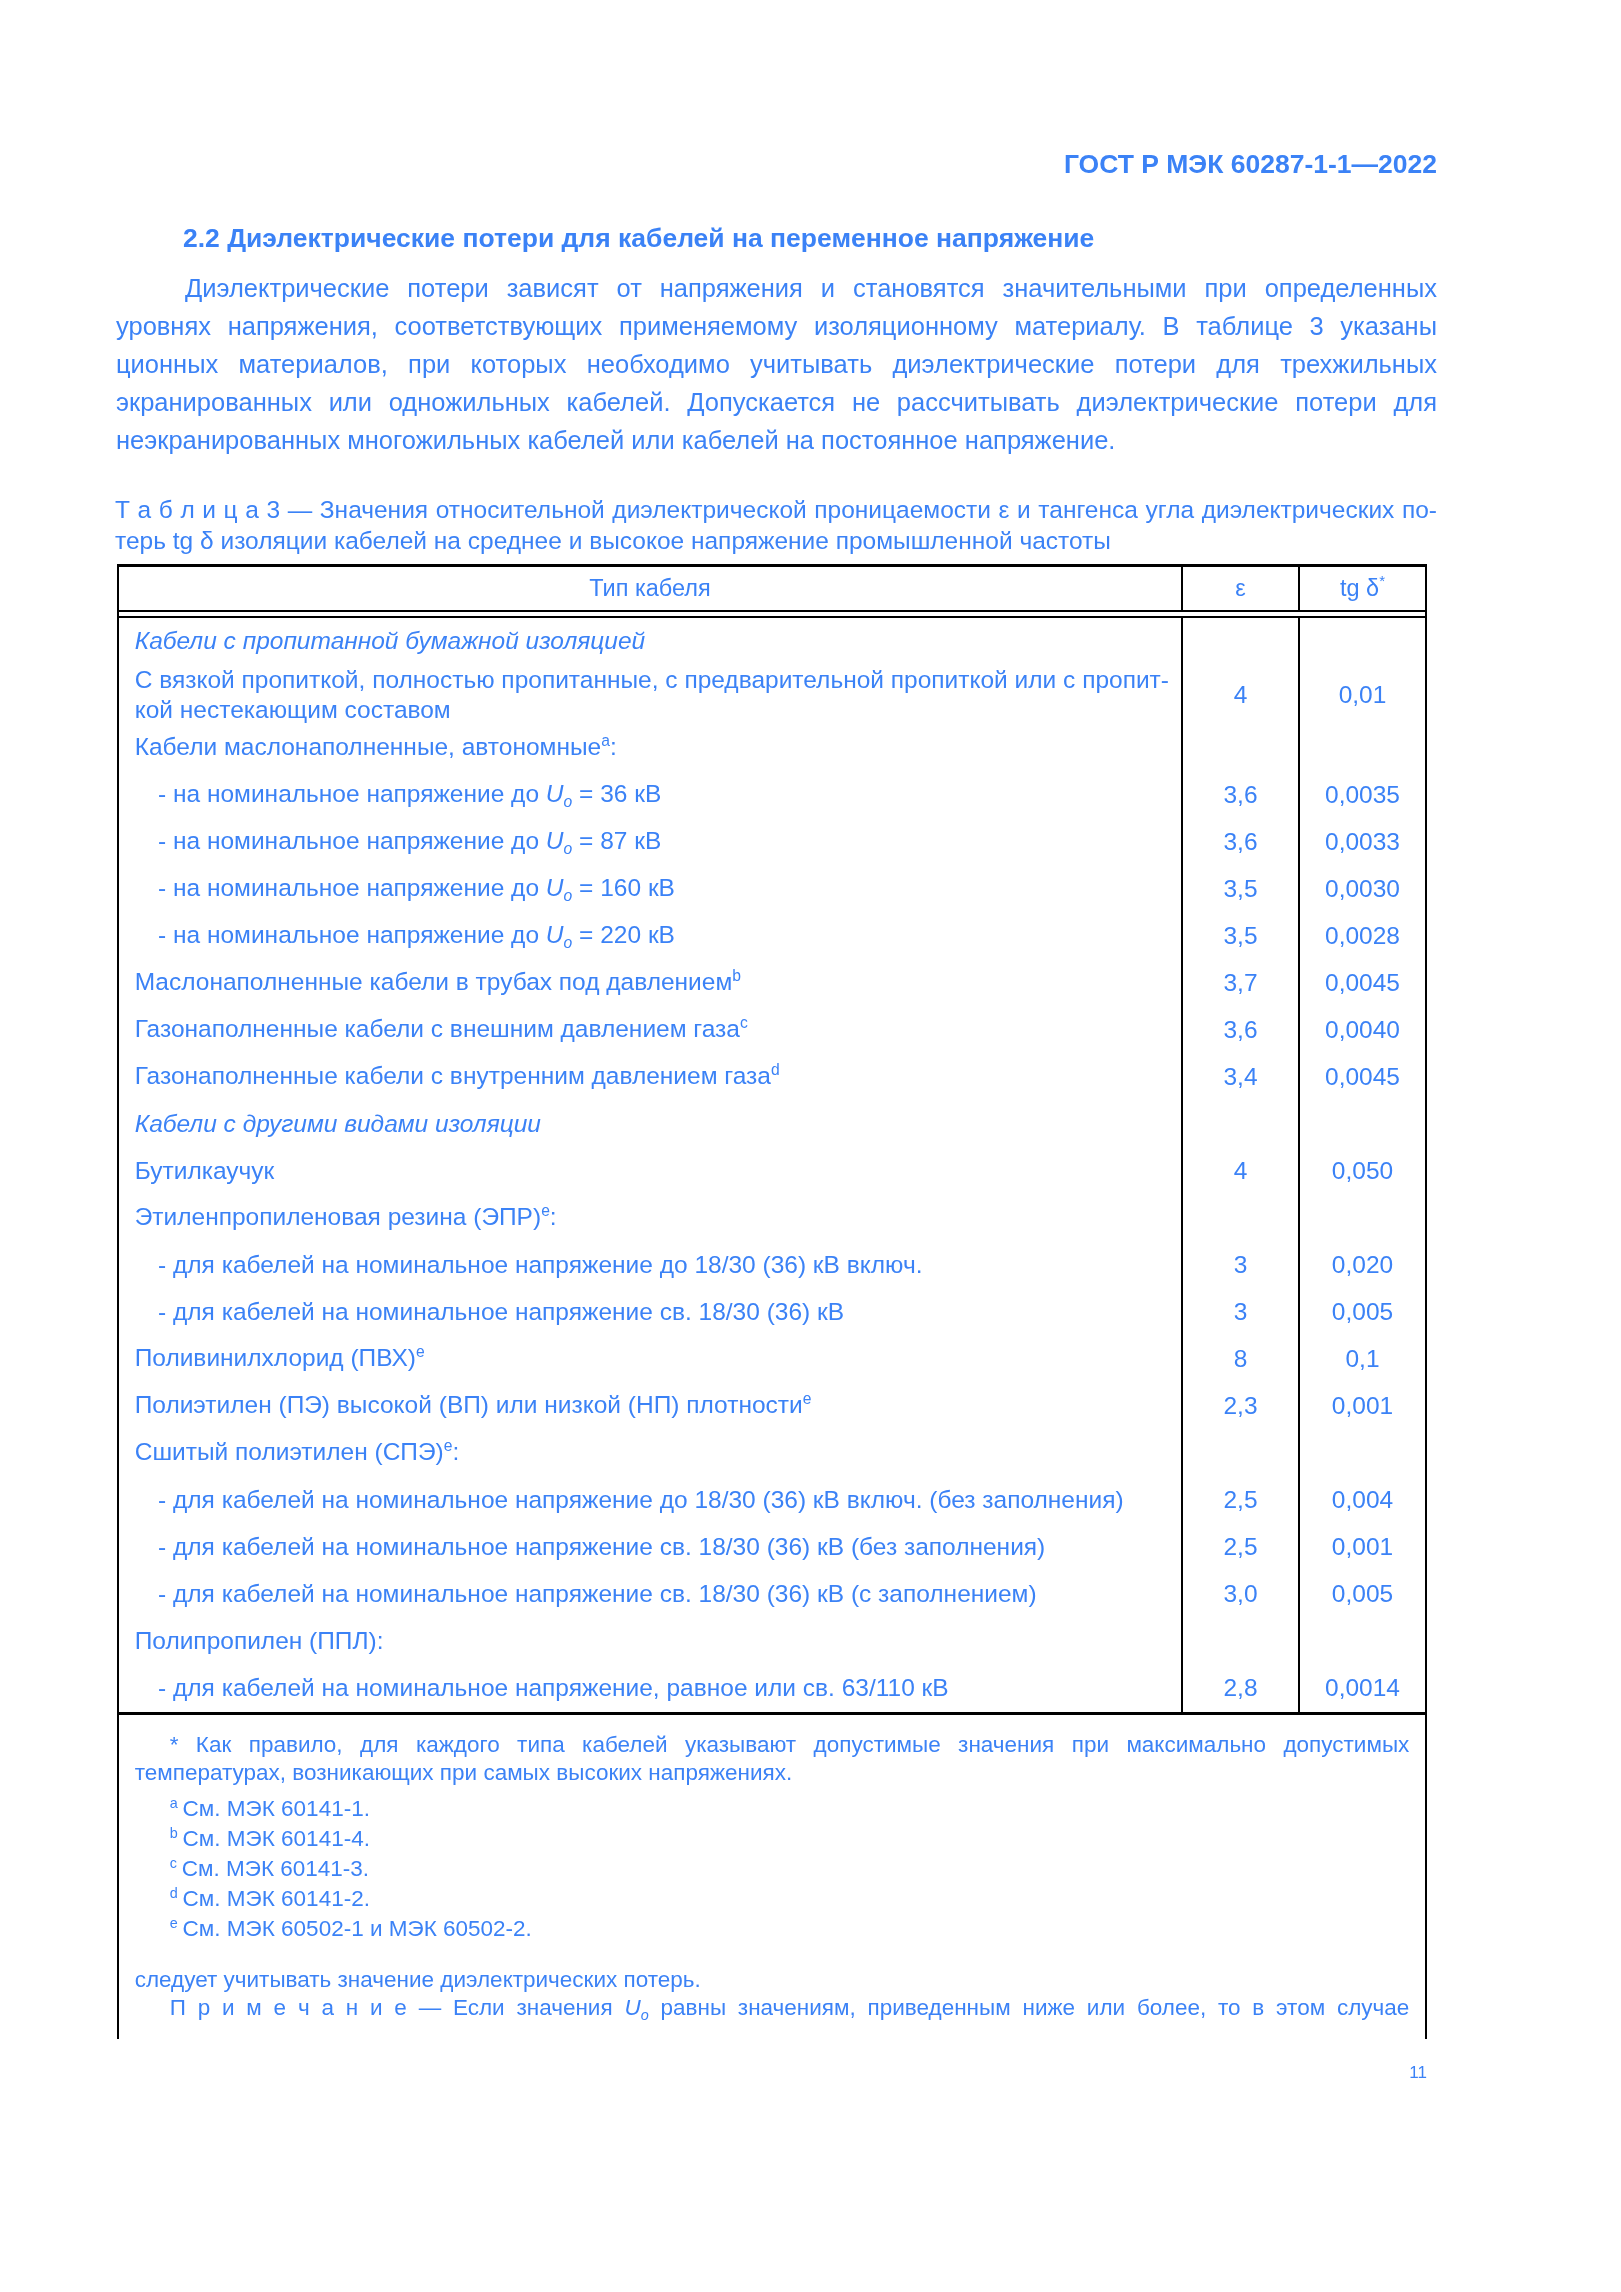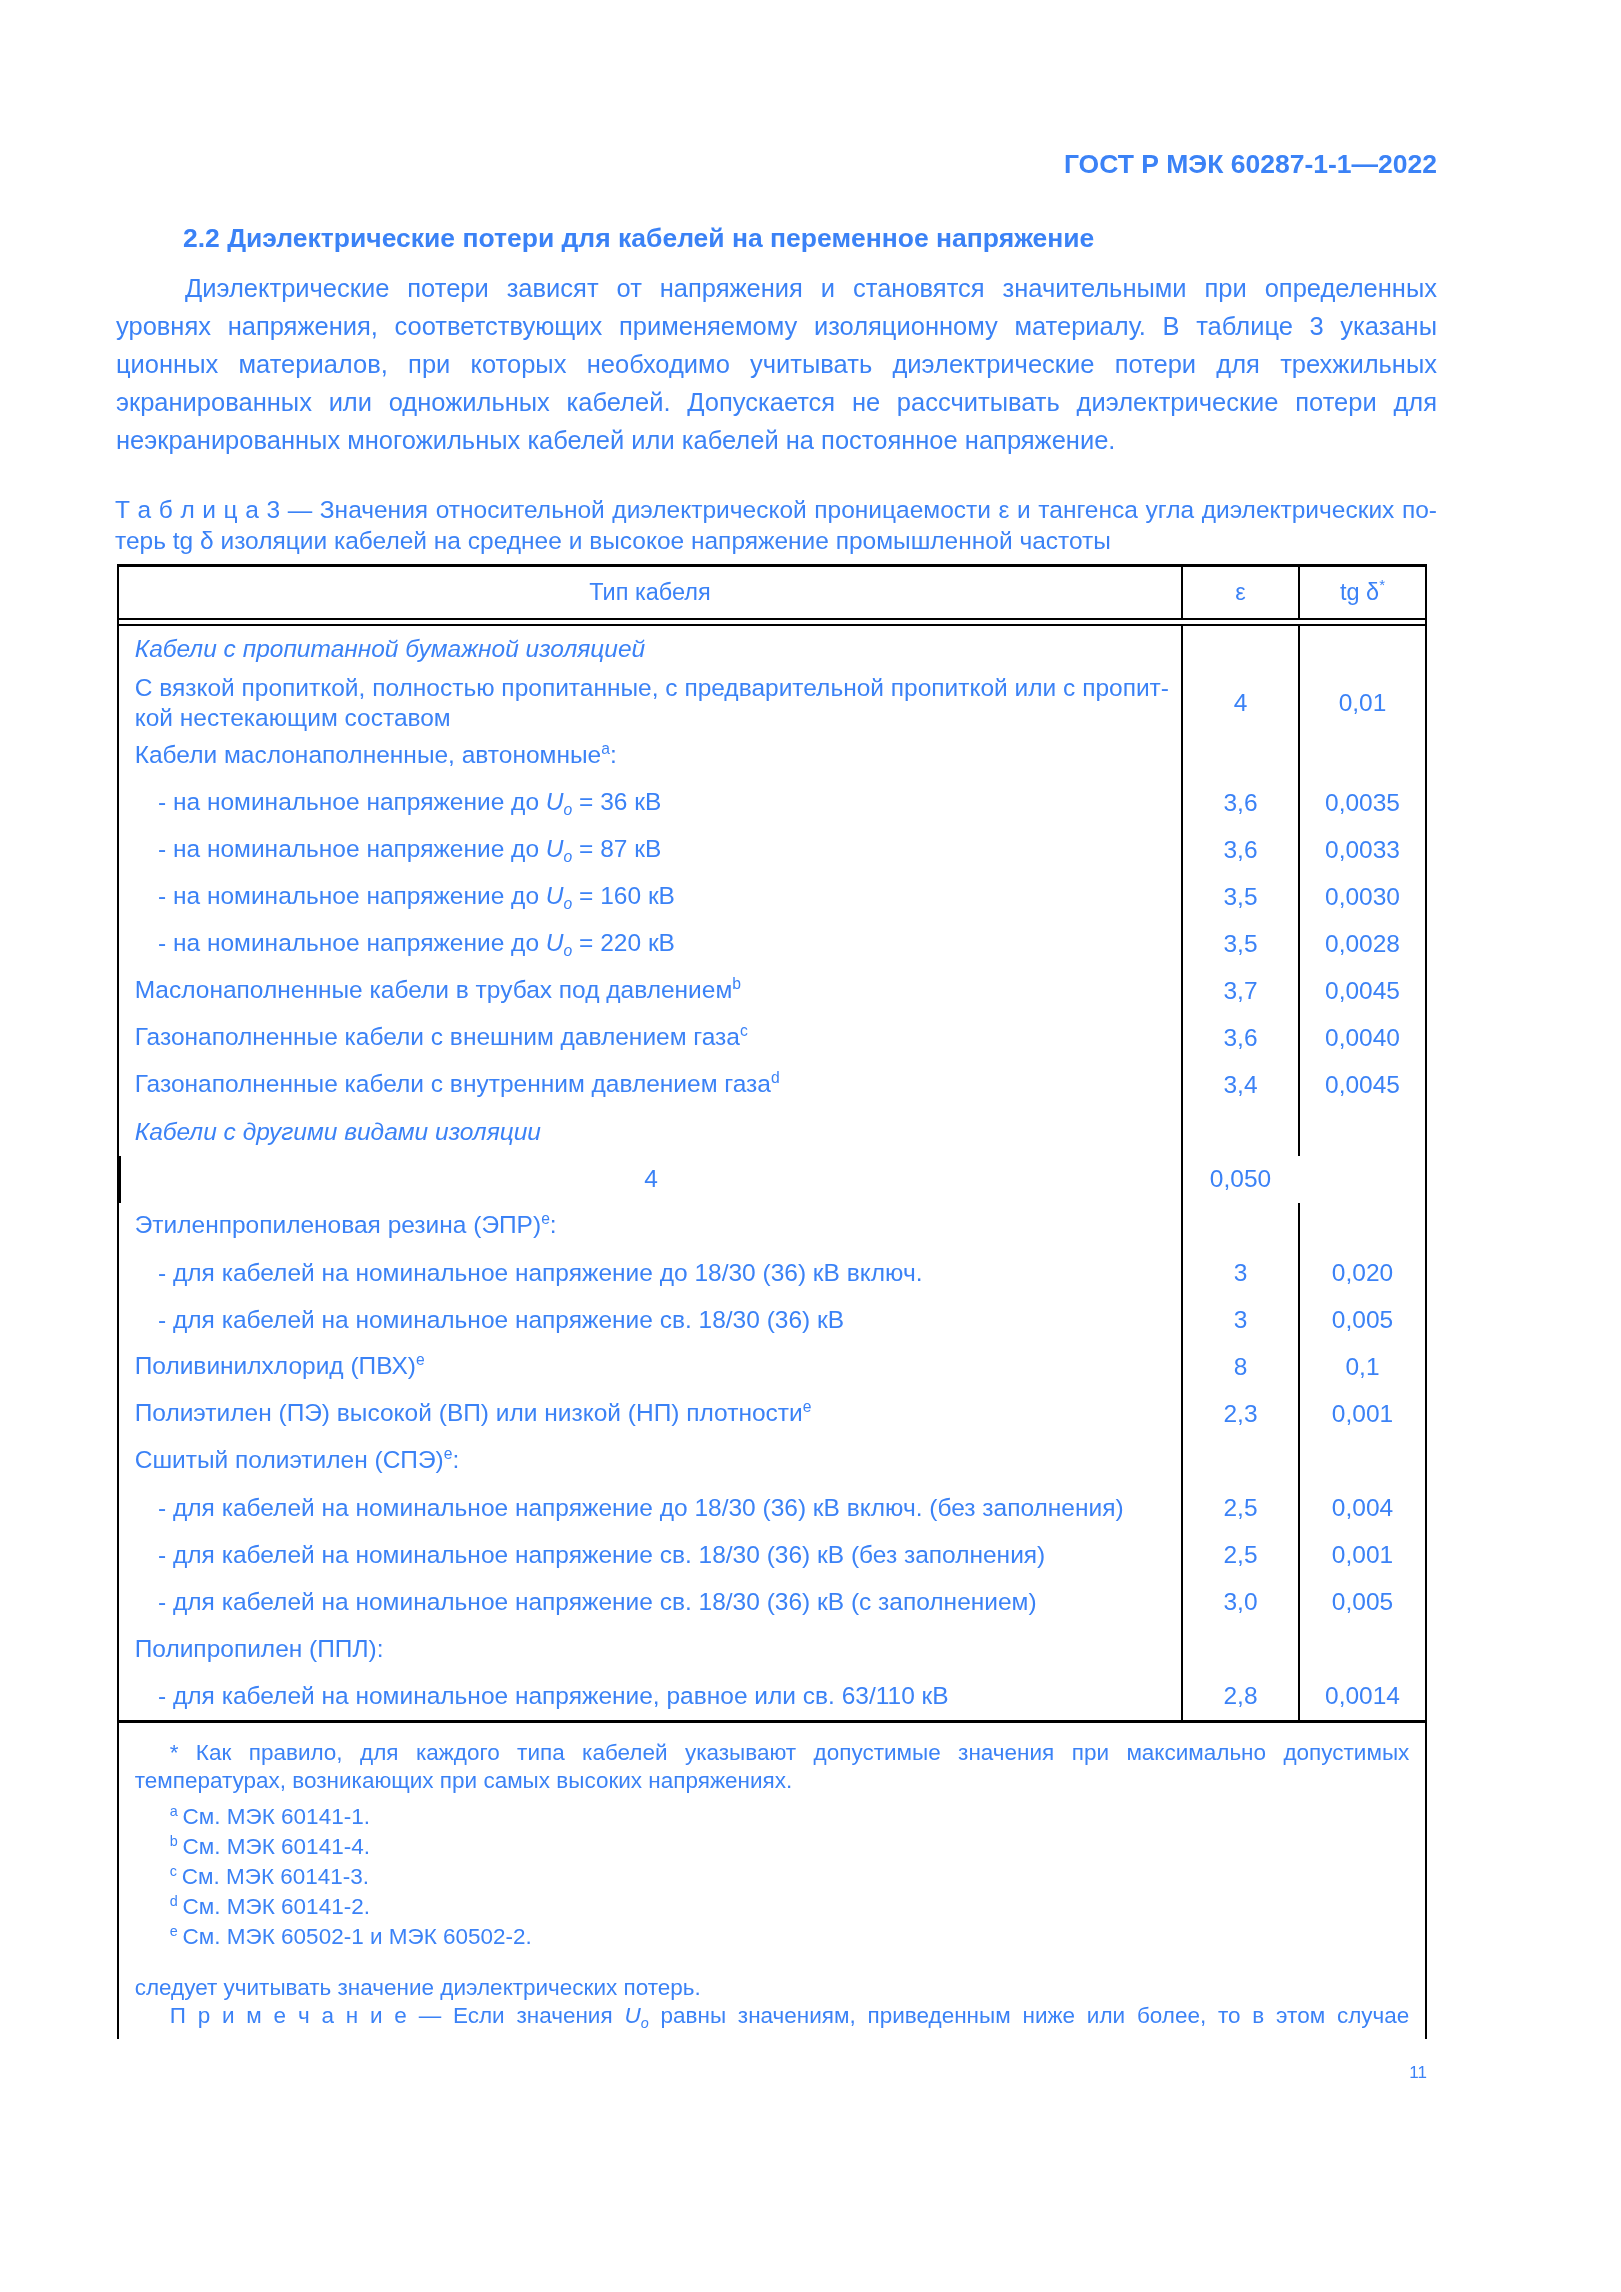--- a/index.html
+++ b/index.html
@@ -41,21 +41,21 @@
     position:absolute;top:564px;left:117px;
     width:1310px;height:1475px;
     box-sizing:border-box;
     border-top:3.9px solid #000;
     border-left:2px solid #000;
     border-right:2px solid #000;
     display:flex;flex-direction:column;
   }
   .thead{
     display:grid;grid-template-columns:1062px 117px 1fr;
-    height:51px;
+    height:43px;
   }
   .thead > div{
     box-sizing:border-box;
     display:flex;align-items:center;justify-content:center;
     font-size:23.5px;
   }
   .thead .c2,.thead .c3{border-left:2px solid #000;}
   .dbl{height:3.9px;border-top:2px solid #000;border-bottom:2px solid #000;}
 
   .tbody{font-size:24.5px;}
@@ -238,20 +238,23 @@
             <span class="txt"><span class="it">Кабели с другими видами изоляции</span></span>
           </div>
           <div class="cell-eps">
             <span class="txt"></span>
           </div>
           <div class="cell-tg">
             <span class="txt"></span>
           </div>
         </div>
         <div class="trow item">
+          <div class="cell-label">
+            <span class="txt"><span>Бутилкаучук</span></span>
+          </div>
           <div class="cell-eps">
             <span class="txt">4</span>
           </div>
           <div class="cell-tg">
             <span class="txt">0,050</span>
           </div>
         </div>
         <div class="trow item">
           <div class="cell-label">
             <span class="txt"><span>Этиленпропиленовая резина (ЭПР)</span><span class="sup">e</span><span>:</span></span>

